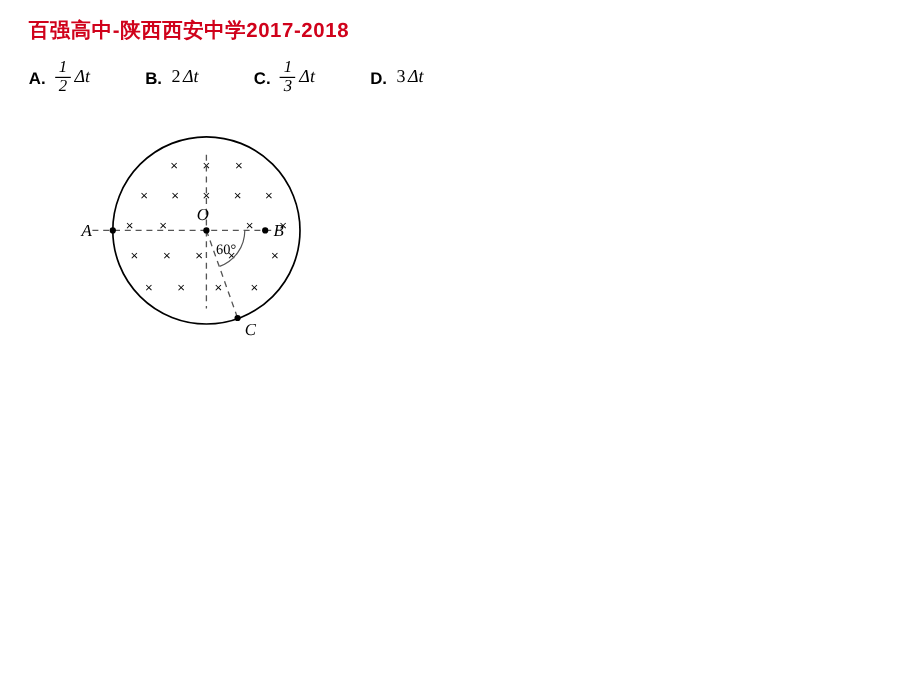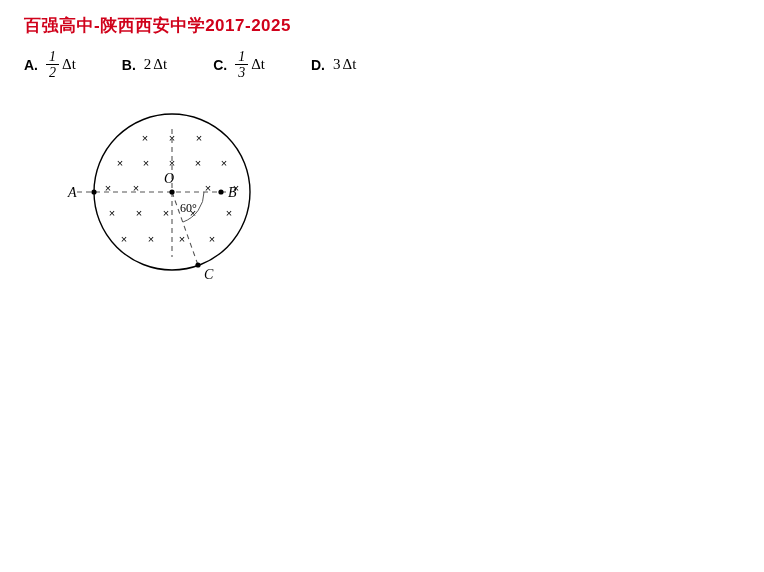--- a/index.html
+++ b/index.html
@@ -69,20 +69,21 @@
   }
   .frac .num {
     padding: 0 3px;
   }
   .frac .den {
     border-top: 1px solid #000;
     padding: 0 3px;
   }
   .mathit {
     font-family: "Liberation Serif", serif;
+    font-style: italic;
     font-size: 15px;
   }
   .coef {
     font-family: "Liberation Serif", serif;
     font-size: 15px;
     margin-right: 2px;
   }
   .figure-wrap {
     position: relative;
     margin-top: 26px;
@@ -92,21 +93,21 @@
   }
   svg {
     display: block;
   }
 </style>
 </head>
 <body>
 
 <div class="page">
 
-  <div class="doc-title">百强高中-陕西西安中学2017-2025</div>
+  <div class="doc-title">百强高中-陕西西安中学2017-2018</div>
 
 
   <div class="options">
 
     <div class="option">
       <span class="opt-label">A.</span>
       <span class="frac">
         <span class="num">1</span>
         <span class="den">2</span>
       </span>

